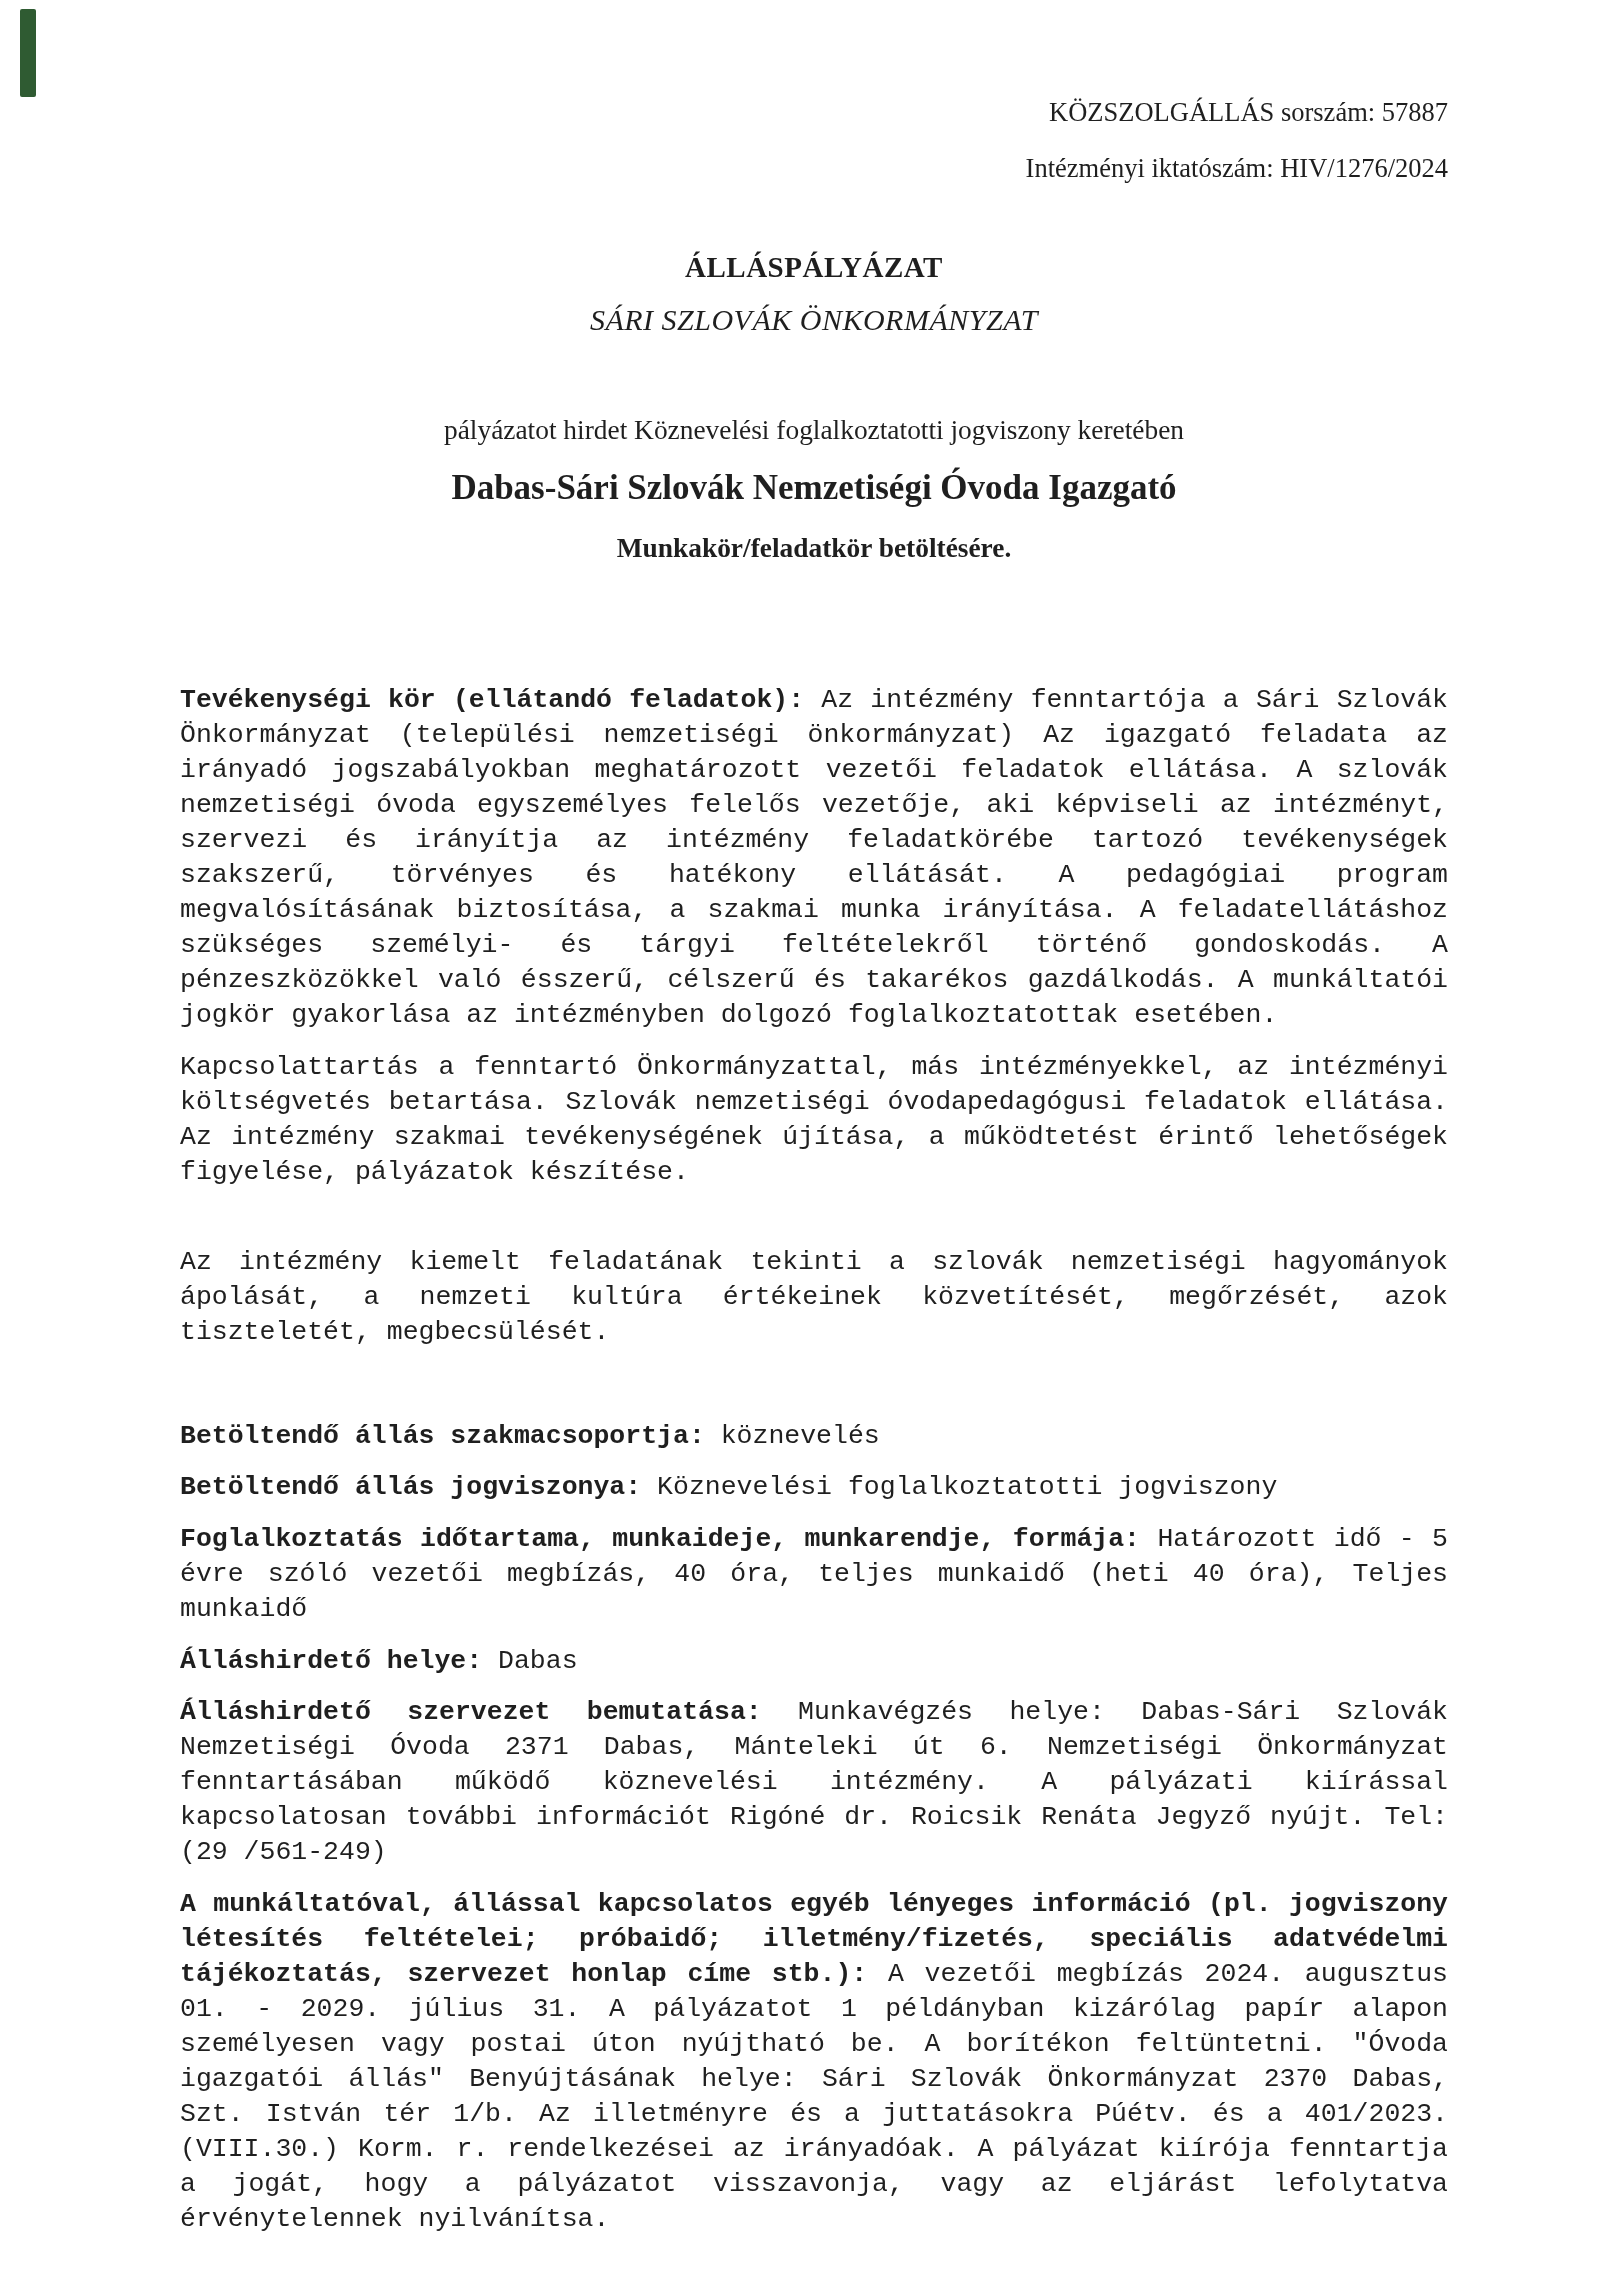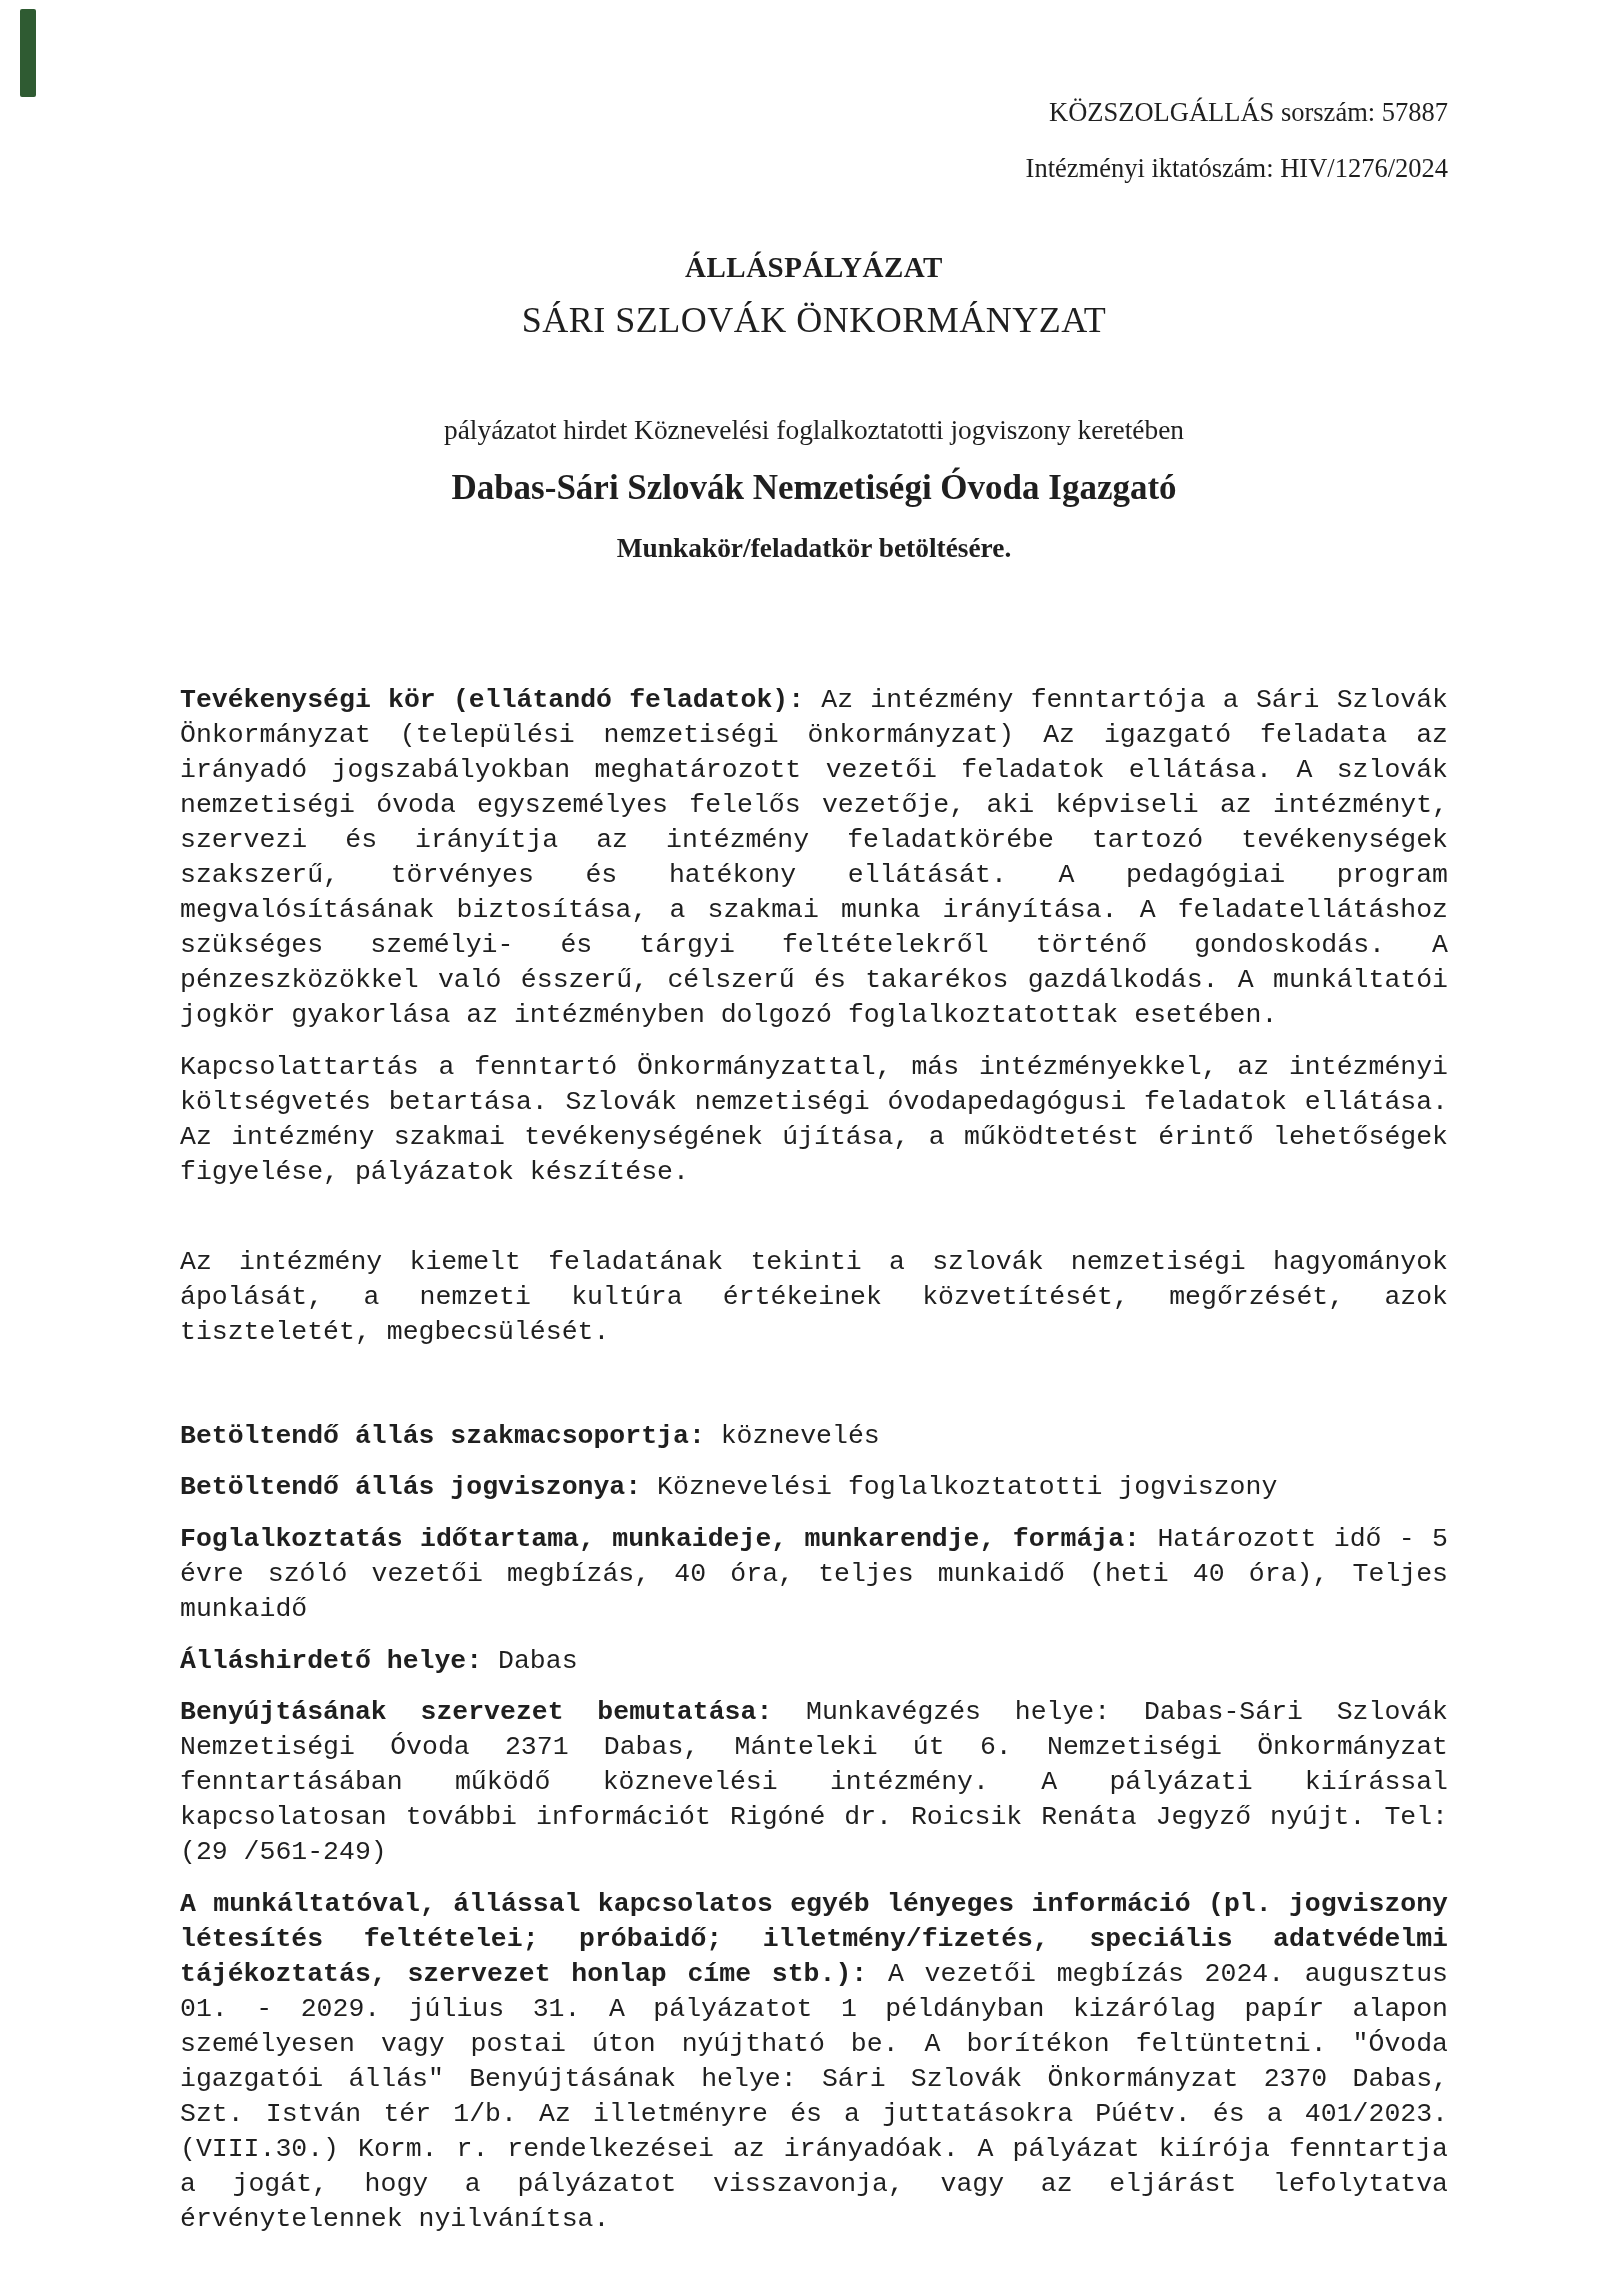--- a/index.html
+++ b/index.html
@@ -43,24 +43,25 @@
   .title {
     text-align: center;
     font-weight: bold;
     font-size: 29px;
     line-height: 31px;
     margin-top: 69px;
     letter-spacing: 0.5px;
   }
   .org {
     text-align: center;
-    font-size: 36px;
+    font-size: 30px;
     line-height: 30px;
     margin-top: 21.6px;
     letter-spacing: 0.5px;
+    font-style: italic;
   }
   .announce {
     text-align: center;
     font-size: 27.4px;
     line-height: 30px;
     margin-top: 80px;
   }
   .position {
     text-align: center;
     font-weight: bold;
@@ -143,21 +144,21 @@
         <strong class="lbl">Foglalkoztatás időtartama, munkaideje, munkarendje, formája:</strong>
         <span>Határozott idő - 5 évre szóló vezetői megbízás, 40 óra, teljes munkaidő (heti 40 óra), Teljes munkaidő</span>
       </p>
 
       <p class="section">
         <strong class="lbl">Álláshirdető helye:</strong>
         <span>Dabas</span>
       </p>
 
       <p class="section">
-        <strong class="lbl">Benyújtásának szervezet bemutatása:</strong>
+        <strong class="lbl">Álláshirdető szervezet bemutatása:</strong>
         <span>Munkavégzés helye: Dabas-Sári Szlovák Nemzetiségi Óvoda 2371 Dabas, Mánteleki út 6. Nemzetiségi Önkormányzat fenntartásában működő köznevelési intézmény. A pályázati kiírással kapcsolatosan további információt Rigóné dr. Roicsik Renáta Jegyző nyújt. Tel:  (29 /561-249)</span>
       </p>
 
       <p class="section">
         <strong class="lbl">A munkáltatóval, állással kapcsolatos egyéb lényeges információ (pl. jogviszony létesítés feltételei; próbaidő; illetmény/fizetés, speciális adatvédelmi tájékoztatás, szervezet honlap címe stb.):</strong>
         <span>A vezetői megbízás  2024. augusztus 01. -  2029. július 31.  A pályázatot 1 példányban kizárólag papír alapon személyesen vagy postai úton nyújtható be. A borítékon feltüntetni. "Óvoda igazgatói állás" Benyújtásának helye: Sári Szlovák Önkormányzat 2370 Dabas, Szt. István tér 1/b. Az illetményre és a juttatásokra Púétv. és a 401/2023. (VIII.30.) Korm. r. rendelkezései az irányadóak. A pályázat kiírója fenntartja a jogát, hogy a pályázatot visszavonja, vagy az eljárást lefolytatva érvénytelennek nyilvánítsa.</span>
       </p>
 
     </div>
   </div>

